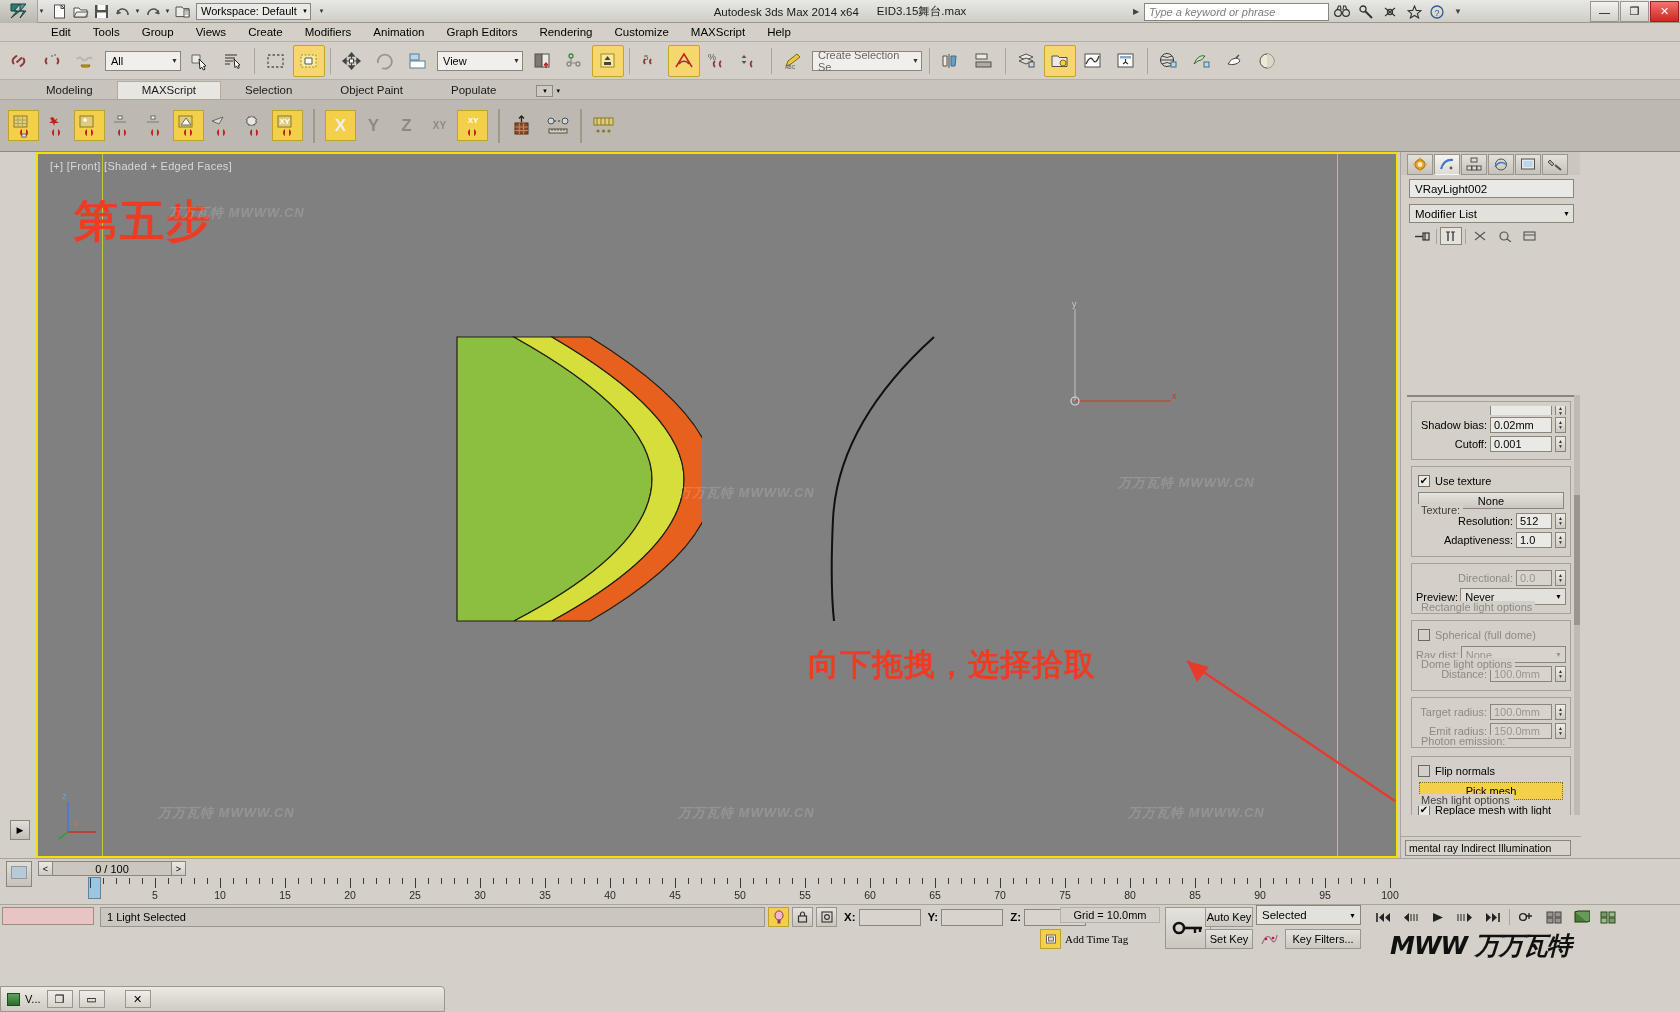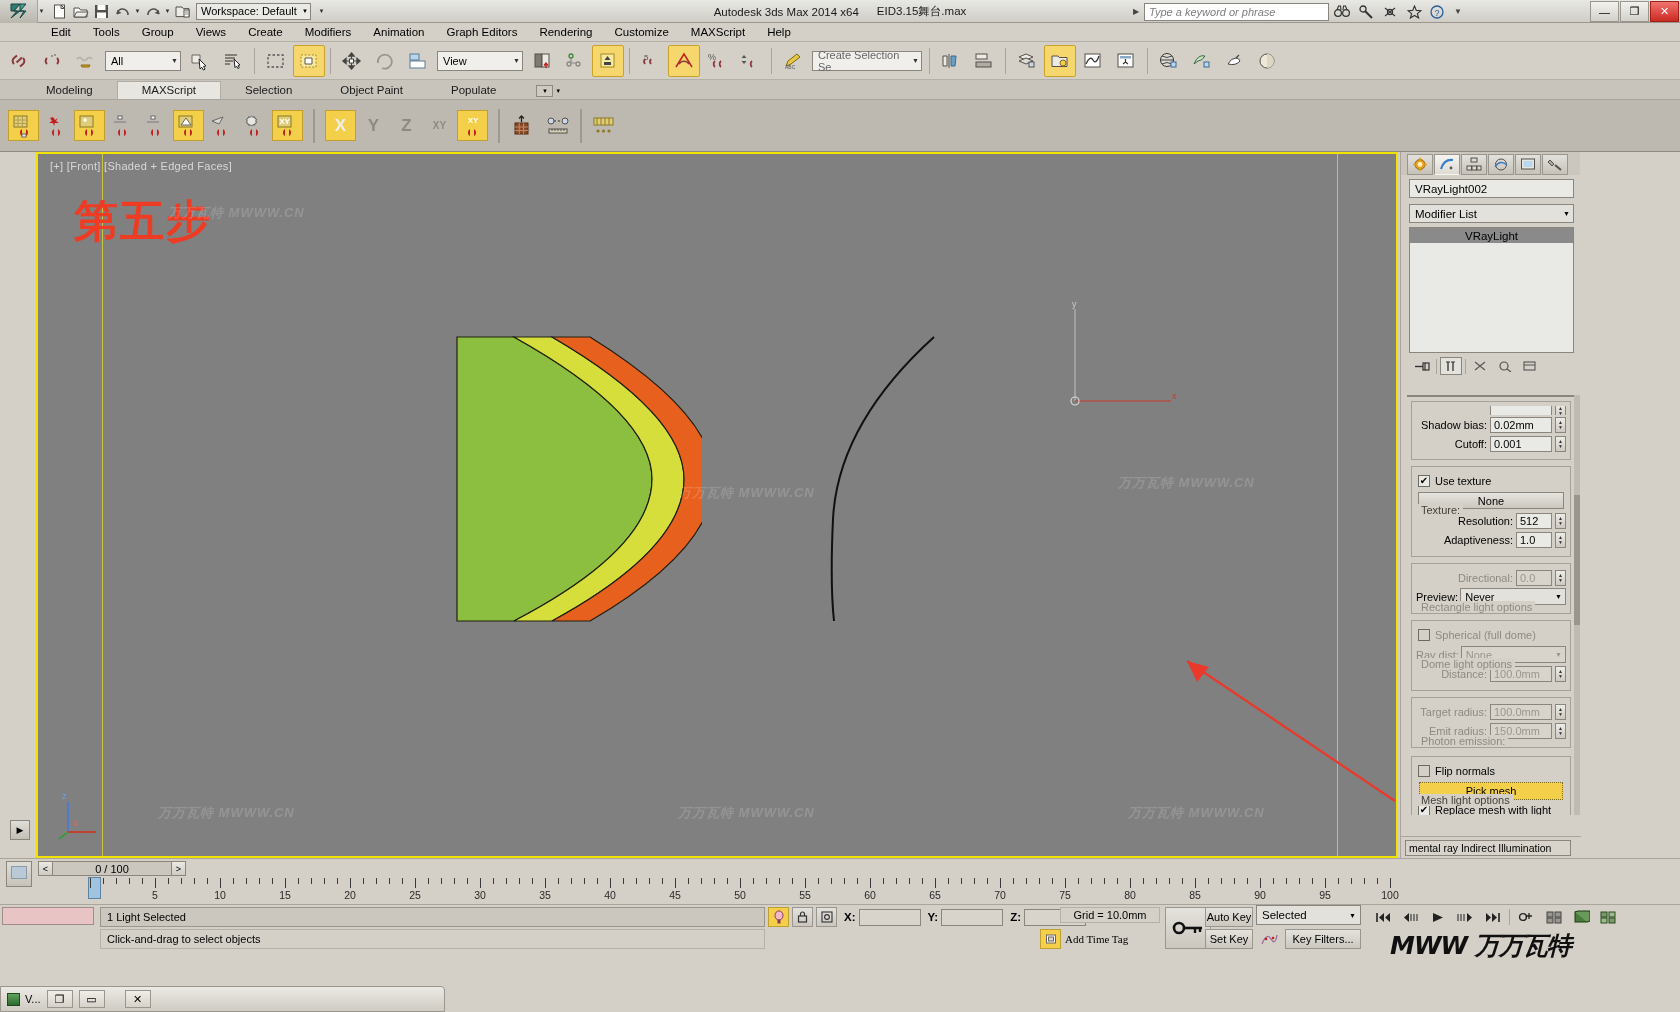--- a/index.html
+++ b/index.html
@@ -754,20 +754,21 @@
     </div>
   </div>
 
   <div class="viewport">
     <div class="vpedgeL"></div>
     <div class="vpedgeR"></div>
 
     <div class="vplabel">[+] [Front] [Shaded + Edged Faces]</div>
 
     <div class="anno-step">第五步</div>
+    <div class="anno-drag">向下拖拽，选择拾取</div>
 
     <svg style="position:absolute; left:414px; top:180px;" width="250" height="290">
       <path d="M5 3 L62 3 Q200 80 200 145 Q200 215 62 287 L5 287 Z" fill="#8cbf3f" stroke="#20200f" stroke-width="1.2"></path>
       <path d="M62 3 Q200 80 200 145 Q200 215 62 287 L100 287 Q232 215 232 145 Q232 80 100 3 Z" fill="#d6de3c" stroke="#20200f" stroke-width="1.2"></path>
       <path d="M100 3 Q232 80 232 145 Q232 215 100 287 L138 287 Q262 215 262 145 Q262 80 138 3 Z" fill="#e8601e" stroke="#20200f" stroke-width="1.2"></path>
     </svg>
 
     <svg style="position:absolute; left:740px; top:175px;" width="220" height="300">
       <path d="M156 8 Q60 95 55 190 Q52 255 56 292" fill="none" stroke="#101010" stroke-width="2"></path>
     </svg>
@@ -848,23 +849,20 @@
       </div>
     </div>
 
     <div class="namefield">VRayLight002</div>
 
     <div class="modcombo">
       <span>Modifier List</span>
       <span class="cv" style="font-size:7px">▼</span>
     </div>
 
-    <div class="modstack">
-      <div class="modrow">VRayLight</div>
-    </div>
 
     <div class="modtools">
       <div class="mtb">
         <svg width="16" height="13">
             <path d="M1 6.5 h8" stroke="#333" stroke-width="1.4"></path>
             <rect x="9" y="3" width="6" height="7" fill="none" stroke="#333" stroke-width="1.2"></rect>
             <path d="M11 3 v7" stroke="#333" stroke-width="1.2"></path>
           </svg>
       </div>
       <div class="mtsep"></div>
@@ -1142,21 +1140,20 @@
         <div class="tick" style="left: 1300px; height: 10px;"></div>
         <div class="ticklbl" style="left: 1300px;">100</div>
       </div>
   </div>
 
   <div class="statusarea">
     <div class="lockpad">
       <div class="mpad"></div>
     </div>
     <div class="promptbox">1 Light Selected</div>
-    <div class="promptbox2">Click-and-drag to select objects</div>
 
     <div class="coordbar">
       <div class="sbtn on">
         <svg width="14" height="15">
             <ellipse cx="7" cy="5.5" rx="4" ry="4.6" fill="#f0b8c8" stroke="#8a3a5a"></ellipse>
             <rect x="5.5" y="9.5" width="3" height="4" fill="#8a3a5a"></rect>
           </svg>
       </div>
       <div class="sbtn">
         <svg width="13" height="14">

